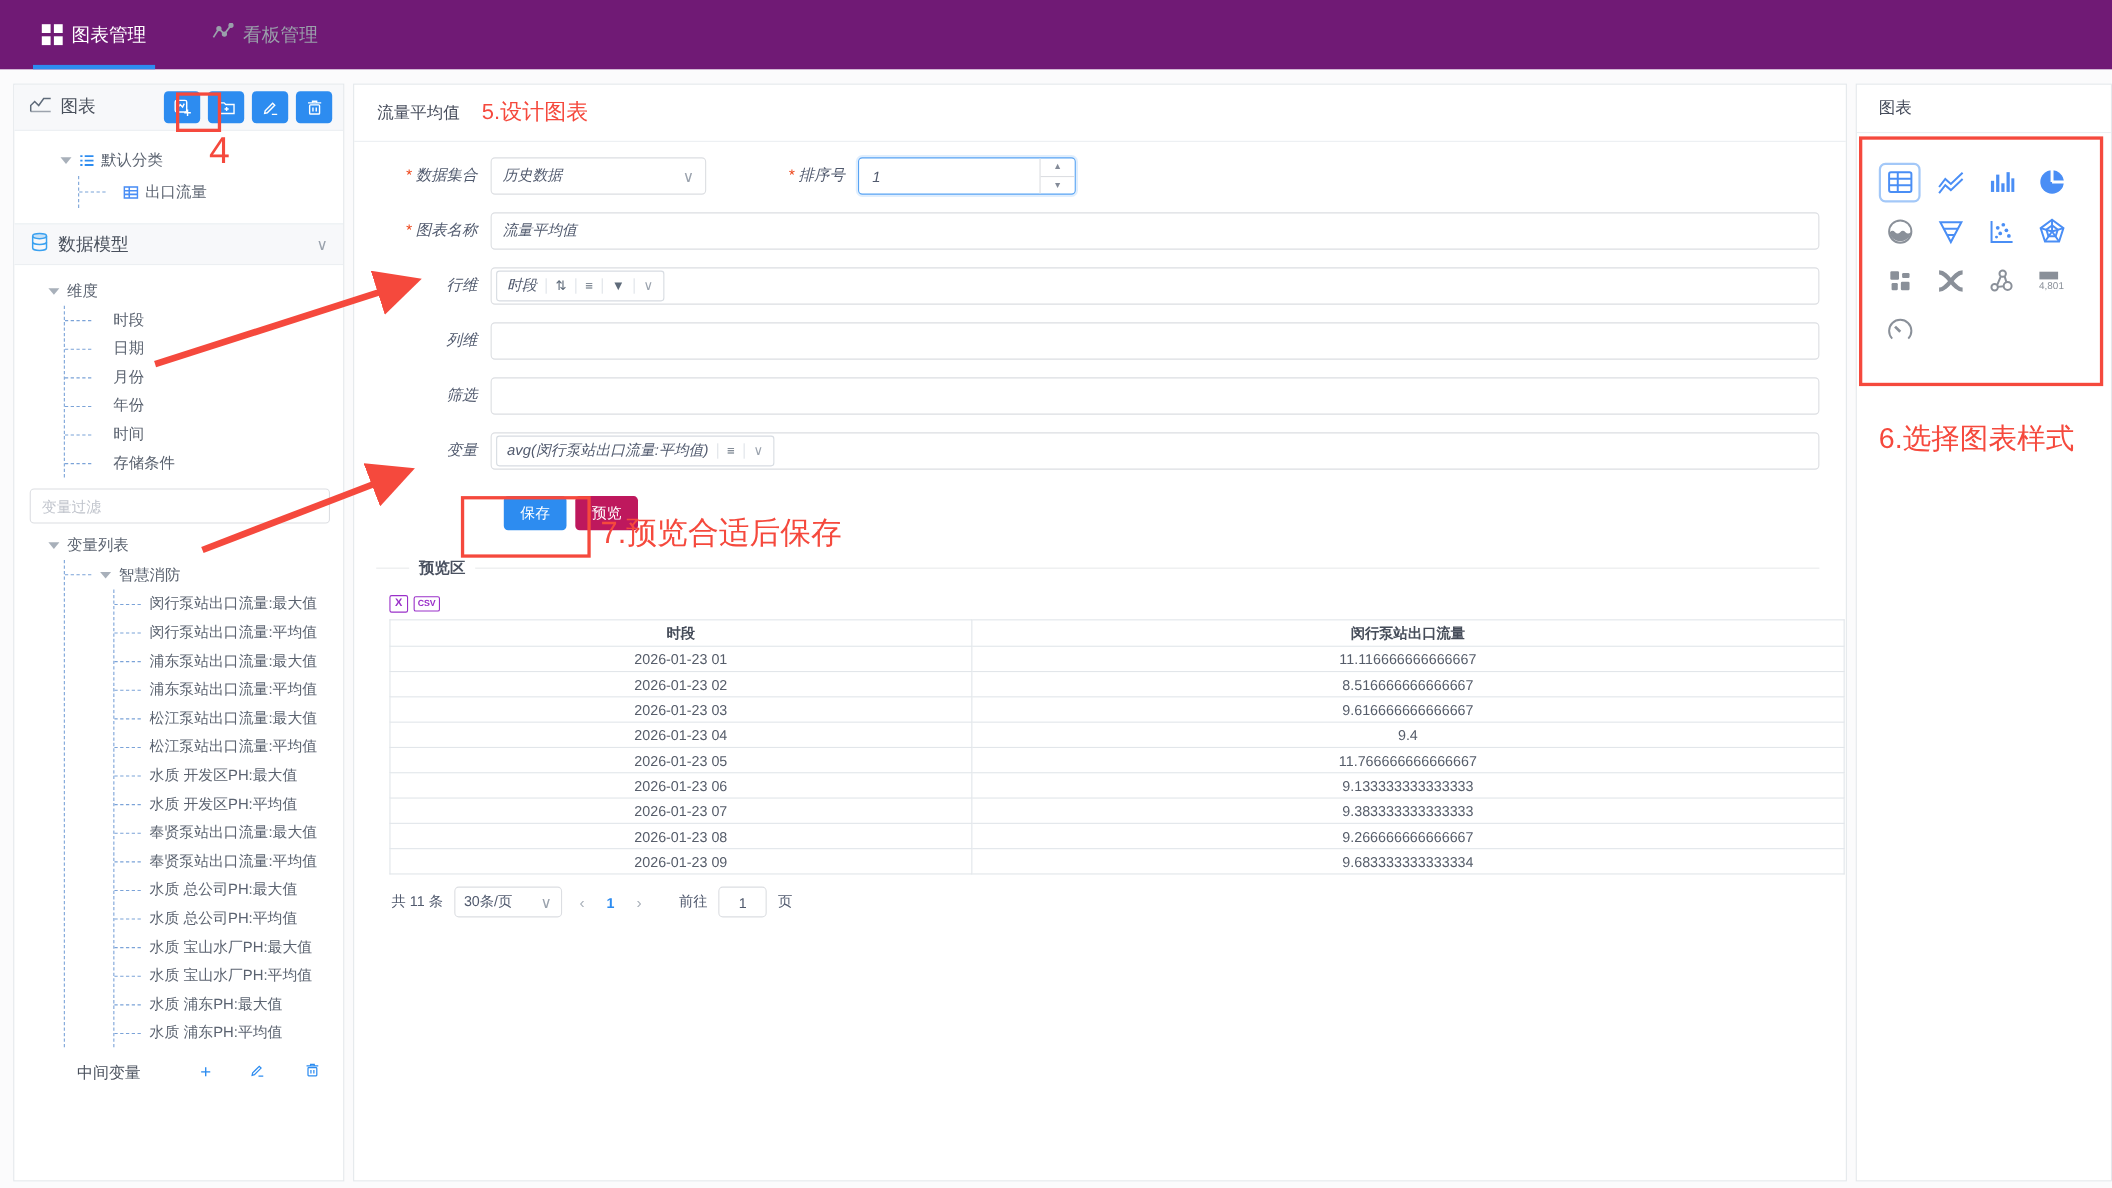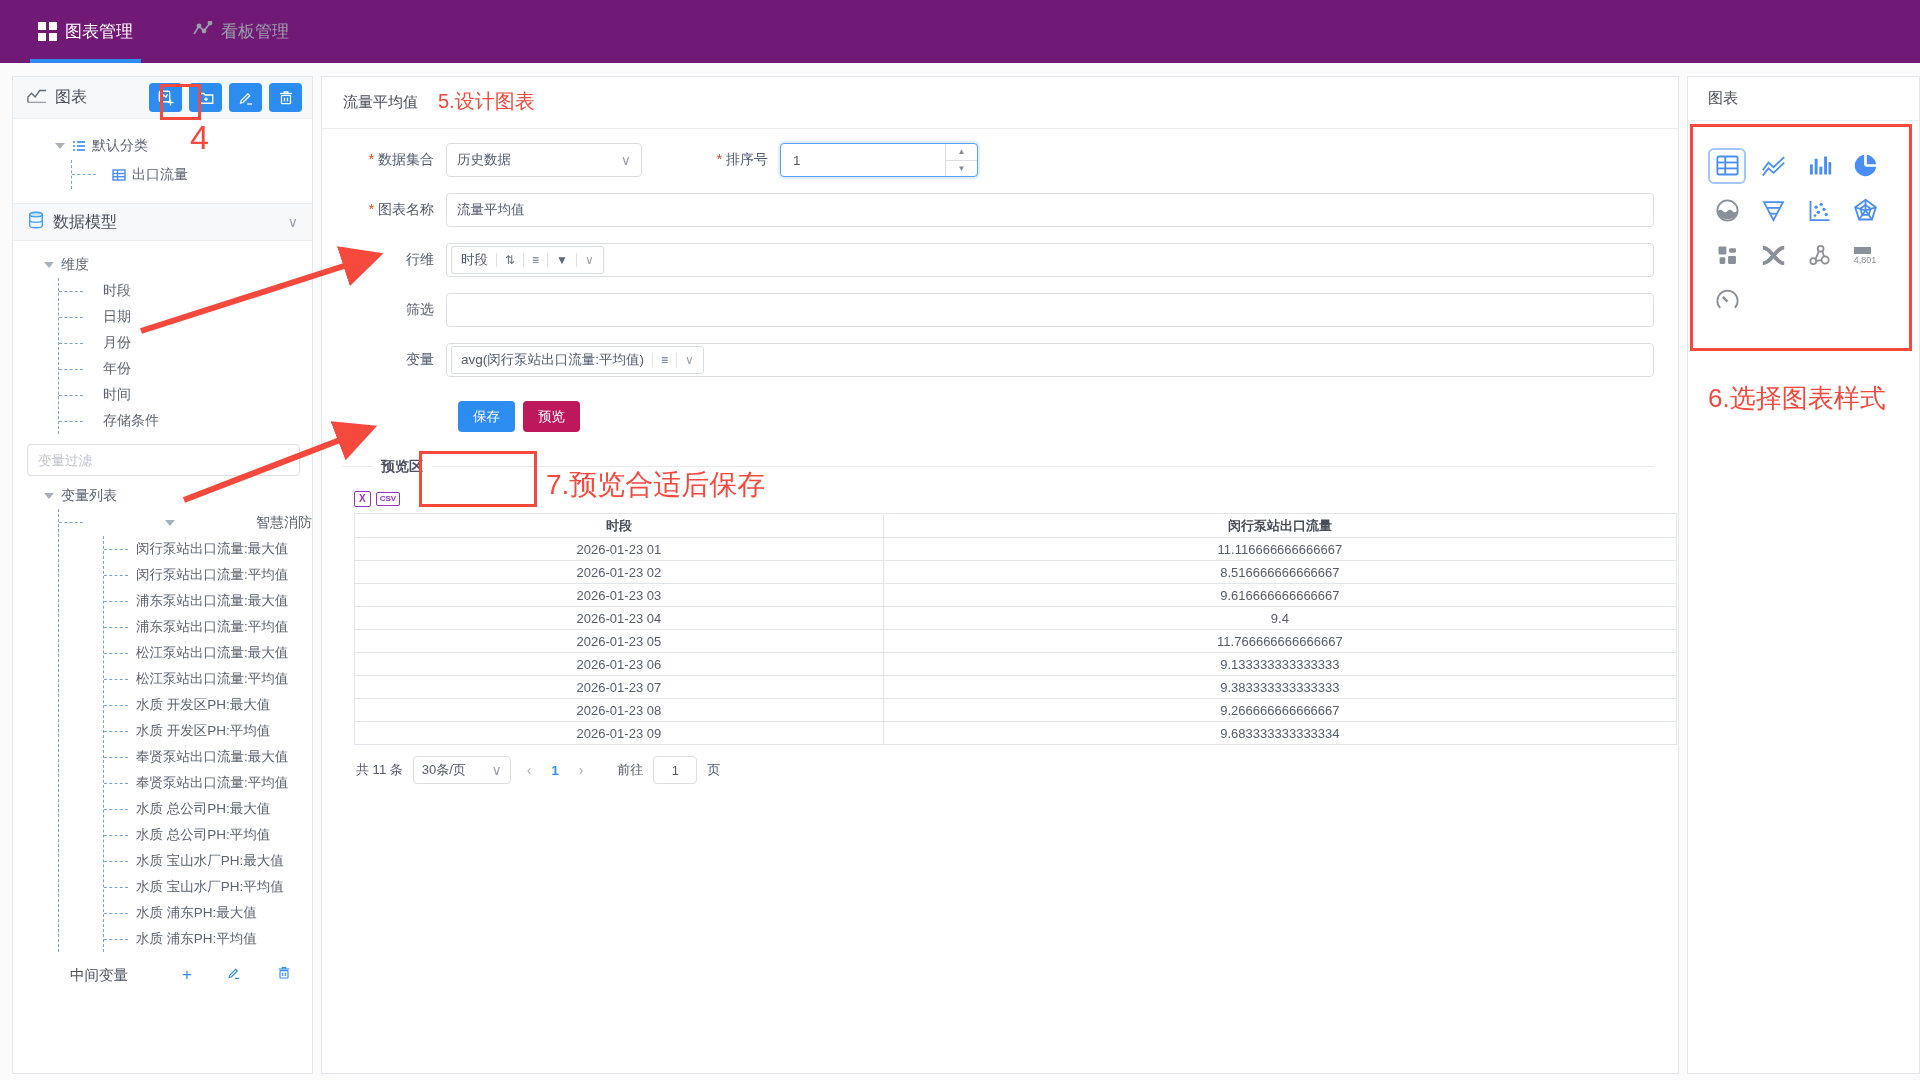--- a/index.html
+++ b/index.html
@@ -42,21 +42,21 @@
 
   .mid-row { display:flex; align-items:center; height:34px; padding:0 20px 0 57px; font-size:14.5px; color:#49505c; margin-top:6px; }
   .mid-row .sp{flex:1}
   .mid-ic { color:#2d8cf0; margin-left:34px; cursor:pointer; font-size:17px; }
   .mid-ic svg{ width:16px; height:16px; stroke:#2d8cf0; fill:none; stroke-width:1.7; }
 
   
   .main-title-row { height:52px; display:flex; align-items:center; padding-left:21px; border-bottom:1px solid #eceff2; }
   .main-title { font-size:15px; color:#464c5b; }
   .form { padding:14px 24px 0 20px; }
-  .frow { display:flex; align-items:center; margin-bottom:16px; height:34px; }
+  .frow { display:flex; align-items:center; margin-bottom:16px; height:34px;font-style:italic; }
   .flabel { width:104px; text-align:right; font-size:14px; color:#515a6e; padding-right:12px; flex:0 0 auto; }
   .req::before { content:"* "; color:#ed4014; }
   .ctrl { height:34px; border:1px solid #dcdee2; border-radius:4px; background:#fff; display:flex; align-items:center; font-size:13.5px; color:#515a6e; }
   .sel { width:196px; padding:0 10px; justify-content:space-between; cursor:pointer; }
   .num-input { width:198px; border:1px solid #57a3f3; box-shadow:0 0 0 2px rgba(45,140,240,.15); position:relative; padding-left:12px; }
   .spin { position:absolute; right:0; top:0; width:32px; height:32px; border-left:1px solid #dcdee2; display:flex; flex-direction:column; }
   .spin div { flex:1; display:flex; align-items:center; justify-content:center; font-size:8px; color:#848b98; cursor:pointer; }
   .spin div:first-child{ border-bottom:1px solid #dcdee2; }
   .wide { flex:1; padding:0 10px; }
   .chipbox { flex:1; padding:2px 4px; }
@@ -251,21 +251,21 @@
 
   <input id="filter-input" placeholder="变量过滤" style="">
 
   
   <div>
     <div class="trow" style="height:27px;padding-left:31px;">
       <span class="caret"></span>
       <span>变量列表</span>
     </div>
     <div class="kids" style="margin-left:45px;">
-      <div class="trow" style="height:27px;justify-content:space-between;">
+      <div class="trow" style="height:27px;">
         <span class="conn"></span>
         <span class="caret"></span>
         <span>智慧消防</span>
       </div>
       <div class="kids leaf-list" style="margin-left:44px;" id="var-list">
           <div class="trow">
             <span class="conn"></span>
             <span>闵行泵站出口流量:最大值</span>
           </div>
           <div class="trow">
@@ -393,20 +393,24 @@
           <span class="bar"></span>
             <span class="g">≡</span>
           <span class="bar"></span>
             <span class="g">▼</span>
           <span class="bar"></span>
             <span class="g chev">∨</span>
         </div>
       </div>
     </div>
 
+    <div class="frow">
+      <span class="flabel">列维</span>
+      <div class="ctrl wide"></div>
+    </div>
 
     <div class="frow">
       <span class="flabel">筛选</span>
       <div class="ctrl wide"></div>
     </div>
 
     <div class="frow">
       <span class="flabel">变量</span>
       <div class="ctrl chipbox">
         <div class="chip">

